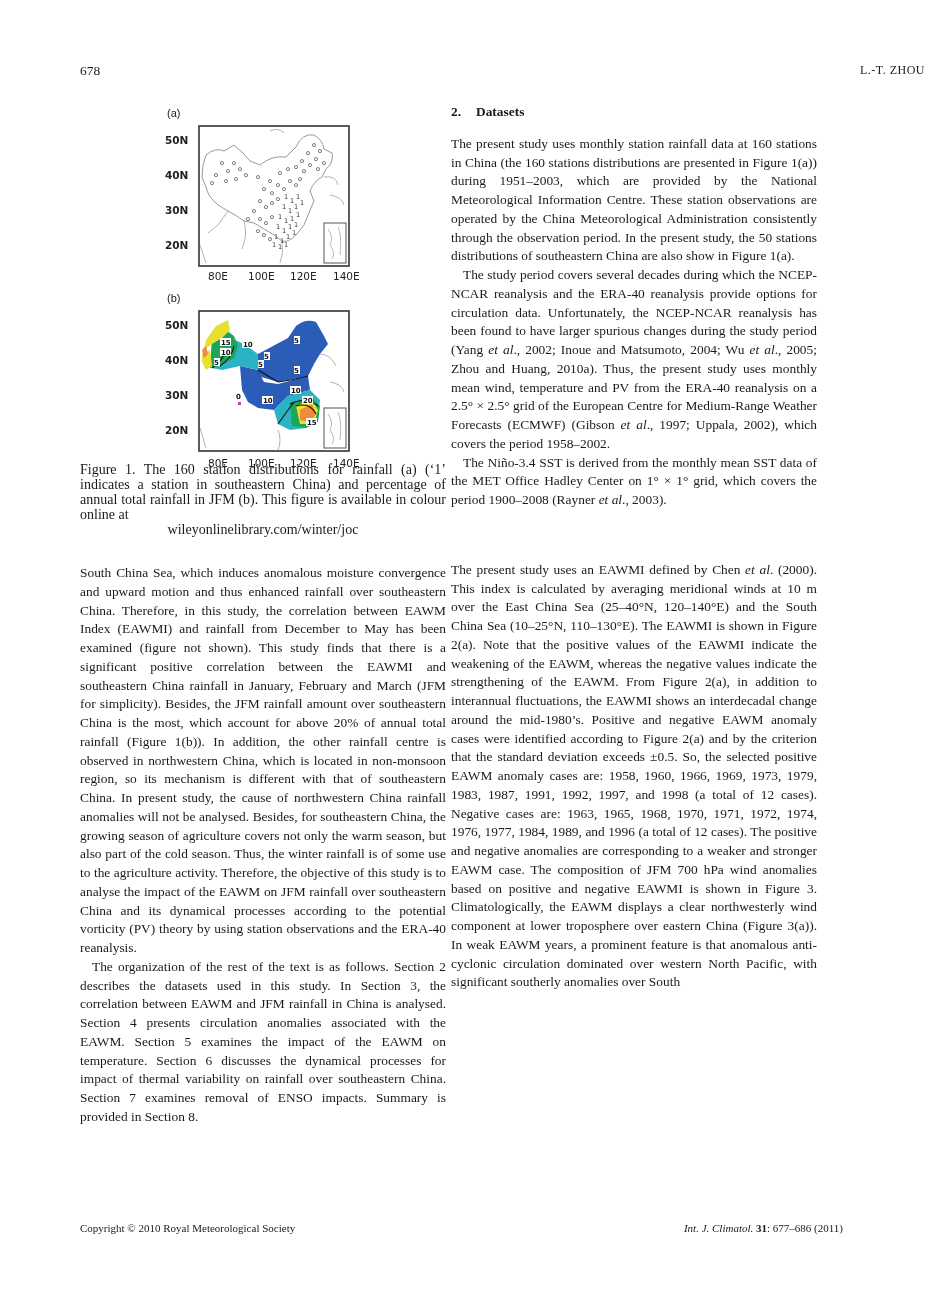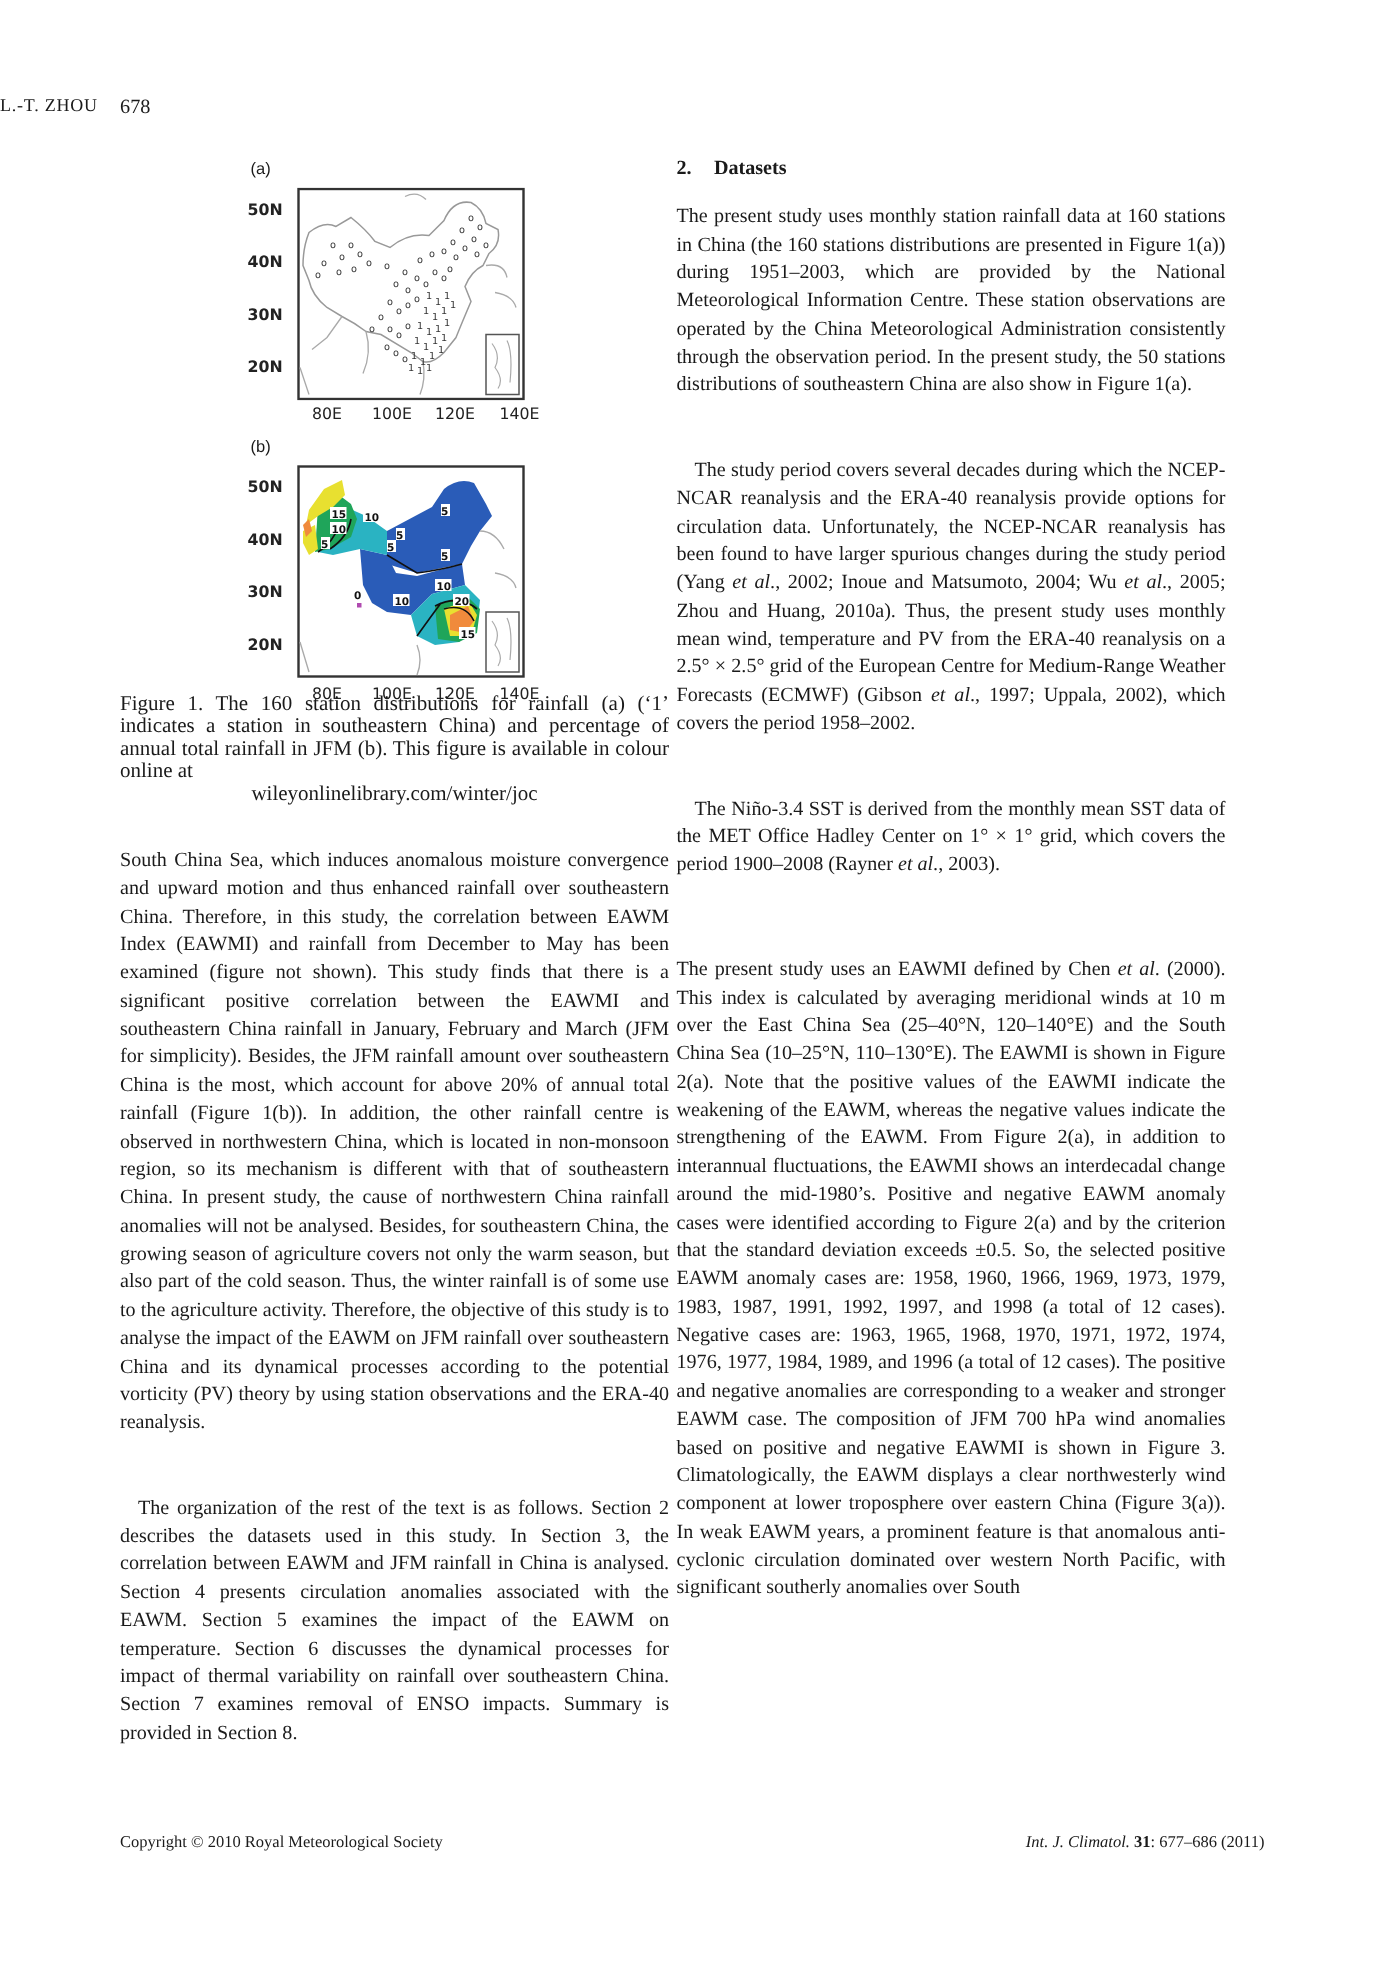--- a/index.html
+++ b/index.html
@@ -1,23 +1,23 @@
 <!DOCTYPE html>
 <html><head>
 <meta charset="utf-8">
 <style>
   html, body { margin: 0; padding: 0; background: #ffffff; }
   body { width: 925px; height: 1309px; position: relative; font-family: "Liberation Serif", "DejaVu Serif", serif; color: #1a1a1a; overflow: hidden; }
   .header-num { position: absolute; left: 80px; top: 63px; font-size: 13.5px; }
-  .header-author { position: absolute; left: 0; width: 925px; top: 63px; text-align: left; font-size: 12px; letter-spacing: 0.5px; }
+  .header-author { position: absolute; left: 0; width: 925px; top: 63px; text-align: right; font-size: 12px; letter-spacing: 0.5px; }
   .col { position: absolute; width: 366px; font-size: 13.4px; line-height: 18.75px; text-align: justify; }
   .col-left { left: 80px; }
   .col-right { left: 451px; }
   .col p { margin: 0; }
-  .col p.indent { text-indent: 12px; margin-top: 38px; }
+  .col p.indent { text-indent: 12px; }
   .heading { font-weight: bold; font-size: 13.4px; line-height: 18.75px; margin: 0; text-align: left; }
   .heading .num { display: inline-block; width: 25px; }
   .fig { position: absolute; font-family: "DejaVu Sans", "Liberation Sans", sans-serif; }
   .panel-label { position: absolute; font-size: 11px; font-family: "Liberation Sans", sans-serif; }
   .ylab { position: absolute; font-size: 10.5px; font-family: "DejaVu Sans", sans-serif; font-weight: bold; color: #222; }
   .xlab { position: absolute; font-size: 10.5px; font-family: "DejaVu Sans", sans-serif; font-weight: normal; color: #222; }
   .caption { position: absolute; left: 80px; top: 462px; width: 366px; font-size: 14px; line-height: 15px; text-align: justify; }
   .caption .last { display: block; text-align: center; }
   .footer-left { position: absolute; left: 80px; top: 1222px; font-size: 11px; }
   .footer-right { position: absolute; right: 82px; top: 1222px; font-size: 11px; }

